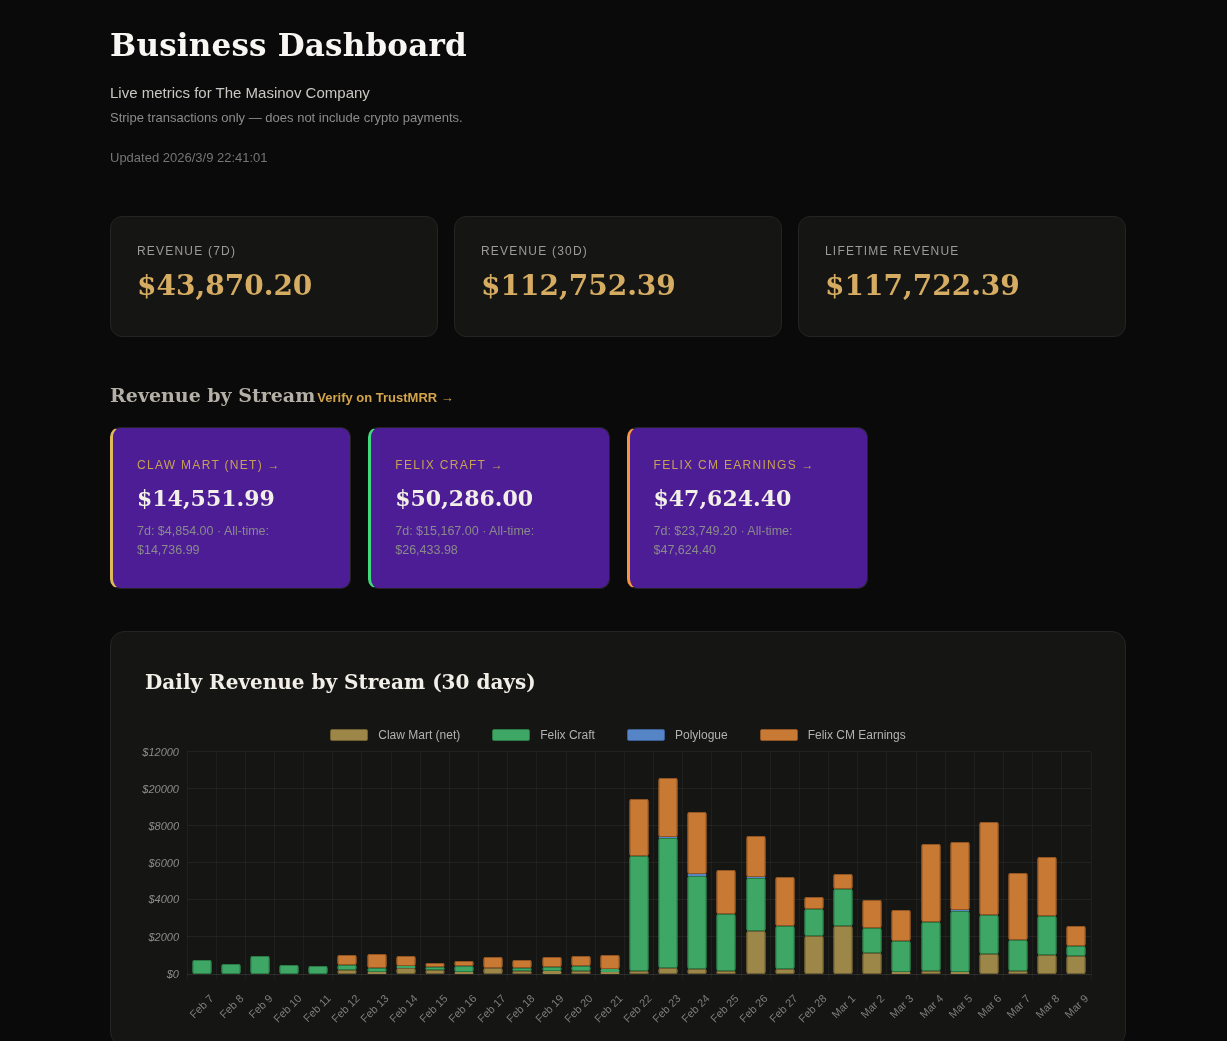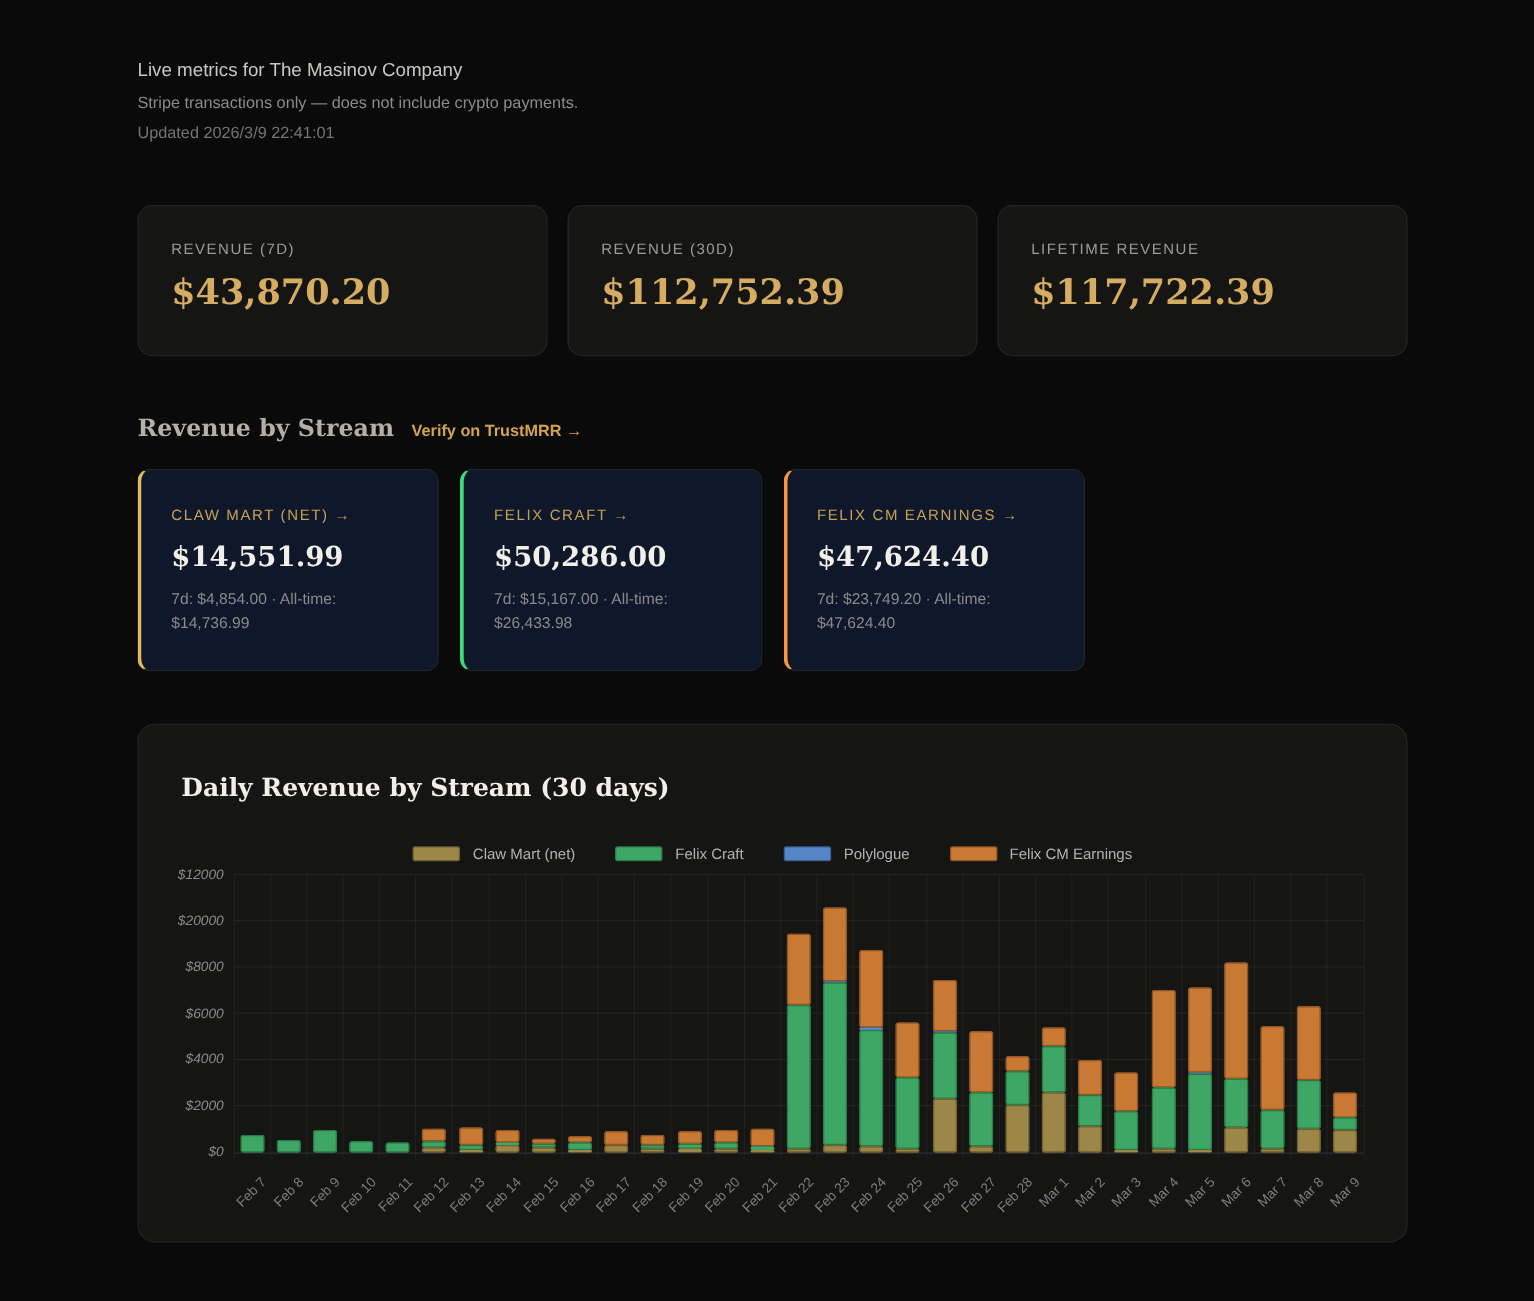--- a/index.html
+++ b/index.html
@@ -11,55 +11,55 @@
   }
   .container { width: 1016px; margin-left: 110px; padding-top: 27px; }
 
   
   .page-title {
     font-family: "DejaVu Serif", serif; font-weight: bold;
     font-size: 31px; color: #f7f6f2; letter-spacing: 0.2px;
   }
   .subtitle { margin-top: 21px; font-size: 15px; color: #c9c7c2; }
   .note     { margin-top: 9px;  font-size: 13px; color: #8b8b8b; }
-  .updated  { margin-top: 9px;  font-size: 13px; color: #757575; }
+  .updated  { margin-top: 25px;  font-size: 13px; color: #757575; }
 
   
   .metrics-row {
     margin-top: 51px; display: grid;
     grid-template-columns: repeat(3, 1fr); gap: 16px; border-radius: 11px;
   }
   .metric-card {
     background: #151513; border: 1px solid #242422; border-radius: 12px;
     padding: 27px 26px; height: 121px;
   }
   .metric-label {
     font-size: 12px; letter-spacing: 1.2px; color: #9d9b96;
   }
   .metric-value {
     margin-top: 11px; font-family: "DejaVu Serif", serif; font-weight: bold;
     font-size: 28px; color: #d5ac62;
   }
 
   
-  .stream-header { margin-top: 47px; display: flex; align-items: baseline; gap: 14px; }
+  .stream-header { margin-top: 47px; display: flex; align-items: baseline; gap: 2px; }
   .stream-heading {
     font-family: "DejaVu Serif", serif; font-weight: bold;
     font-size: 19px; color: #b4b0a7;
   }
   .stream-link {
     font-size: 13px; font-weight: bold; color: #d2a44c;
     text-decoration: none; cursor: pointer;
   }
   .streams-row {
     margin-top: 21px; display: grid;
     grid-template-columns: repeat(4, 1fr); gap: 17px;
   }
   .stream-card {
-    background: #0f172a; border: 1px solid #242422; border-radius: 10px;
+    background: #4c1d95; border: 1px solid #242422; border-radius: 10px;
     border-left-width: 3px; border-left-style: solid;
     padding: 27px 24px; min-height: 153px;
   }
   .stream-label {
     font-size: 12px; letter-spacing: 1.3px; color: #c7a055;
     cursor: pointer; text-decoration: none; display: inline-block;
   }
   .stream-value {
     margin-top: 12px; font-family: "DejaVu Serif", serif; font-weight: bold;
     font-size: 22px; color: #f2efe8;
@@ -102,20 +102,21 @@
   .x-tick {
     position: absolute; top: 8px; font-size: 11px; color: #7e7e7e;
     white-space: nowrap; transform: rotate(-45deg); transform-origin: 100% 0;
   }
 </style>
 </head>
 <body>
 
 <div class="container">
 
+  <h1 class="page-title">Business Dashboard</h1>
   <div class="subtitle">Live metrics for The Masinov Company</div>
   <div class="note">Stripe transactions only — does not include crypto payments.</div>
   <div class="updated">Updated 2026/3/9 22:41:01</div>
 
   <div class="metrics-row">
     <div class="metric-card">
       <div class="metric-label">REVENUE (7D)</div>
       <div class="metric-value">$43,870.20</div>
     </div>
     <div class="metric-card">

